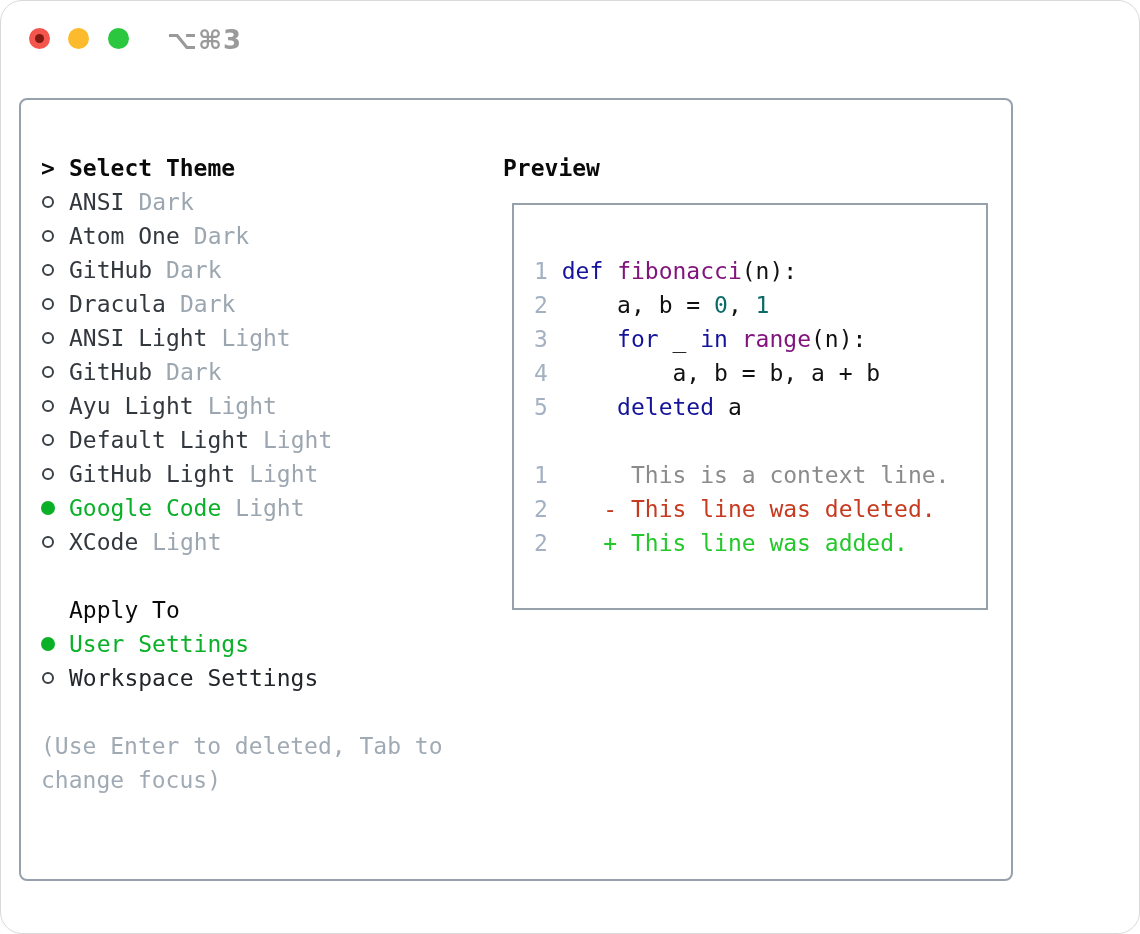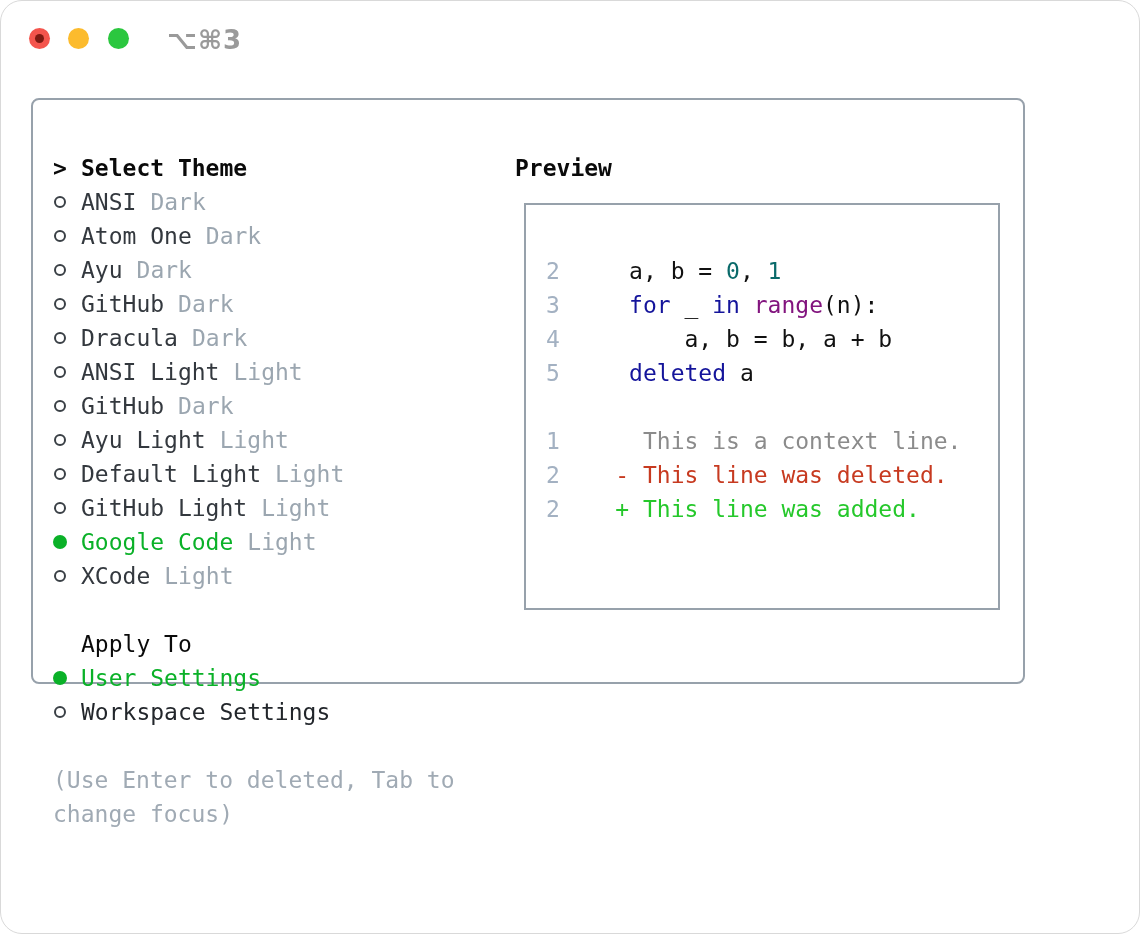--- a/index.html
+++ b/index.html
@@ -14,21 +14,21 @@
   .light-red{left:28px;background:var(--traffic_red,#f4554d);}
   .light-red .dot{position:absolute;top:6px;left:6px;width:9px;height:9px;border-radius:50%;background:#7e1a12;}
   .light-yellow{left:67px;background:var(--traffic_yellow,#fcbb2d);}
   .light-green{left:107px;background:var(--traffic_green,#2bc73f);}
   .title-text{
     position:absolute;left:166px;top:24px;font-family:"DejaVu Sans",sans-serif;
     font-size:26px;font-weight:600;color:#9a9a9a;letter-spacing:1px;
   }
   
   .main-box{
-    position:absolute;left:30px;top:97px;width:994px;height:586px;
+    position:absolute;left:18px;top:97px;width:994px;height:783px;
     border:2px solid var(--border_gray,#97a1ab);border-radius:8px;box-sizing:border-box;
     padding:51px 0 0 20px;display:flex;
   }
   .left-col{width:462px;flex:none;}
   .right-col{flex:1;}
   .row{height:34px;line-height:34px;font-size:23px;white-space:pre;color:#33383e;}
   .row-blank{height:34px;}
   .marker{display:inline-block;width:28px;vertical-align:top;position:relative;height:34px;}
   .prompt{font-weight:bold;color:#0a0a0a;}
   .radio{position:absolute;left:1px;top:11px;width:12px;height:12px;border:2px solid #3a4046;border-radius:50%;box-sizing:border-box;}
@@ -70,21 +70,20 @@
     <div class="title-text">⌥⌘3</div>
   </div>
 
   <div class="main-box">
 
     <div class="left-col">
       <div class="row"><span class="marker"><span class="prompt">&gt;</span></span><span class="hdr">Select Theme</span></div>
       <div>
           <div class="row"><span class="marker"><span class="radio"></span></span><span class="theme-name">ANSI</span><span class="variant">Dark</span></div>
           <div class="row"><span class="marker"><span class="radio"></span></span><span class="theme-name">Atom One</span><span class="variant">Dark</span></div>
-          <div class="row"><span class="marker"><span class="radio"></span></span><span class="theme-name">Ayu</span><span class="variant">Dark</span></div>
           <div class="row"><span class="marker"><span class="radio"></span></span><span class="theme-name">GitHub</span><span class="variant">Dark</span></div>
           <div class="row"><span class="marker"><span class="radio"></span></span><span class="theme-name">Dracula</span><span class="variant">Dark</span></div>
           <div class="row"><span class="marker"><span class="radio"></span></span><span class="theme-name">ANSI Light</span><span class="variant">Light</span></div>
           <div class="row"><span class="marker"><span class="radio"></span></span><span class="theme-name">GitHub</span><span class="variant">Dark</span></div>
           <div class="row"><span class="marker"><span class="radio"></span></span><span class="theme-name">Ayu Light</span><span class="variant">Light</span></div>
           <div class="row"><span class="marker"><span class="radio"></span></span><span class="theme-name">Default Light</span><span class="variant">Light</span></div>
           <div class="row"><span class="marker"><span class="radio"></span></span><span class="theme-name">GitHub Light</span><span class="variant">Light</span></div>
           <div class="row selected"><span class="marker"><span class="radio-filled"></span></span><span class="theme-name">Google Code</span><span class="variant">Light</span></div>
           <div class="row"><span class="marker"><span class="radio"></span></span><span class="theme-name">XCode</span><span class="variant">Light</span></div>
         </div>
@@ -96,20 +95,21 @@
         </div>
       <div class="row-blank"></div>
       <div class="row hint">(Use Enter to deleted, Tab to</div>
       <div class="row hint">change focus)</div>
     </div>
 
     <div class="right-col">
       <div class="row"><span class="hdr">Preview</span></div>
       <div class="preview-box">
         <div>
+            <div class="cline"><span class="ln">1</span> <span class="tok-kwd">def</span><span class="tok-pln"> </span><span class="tok-typ">fibonacci</span><span class="tok-pln">(n):</span></div>
             <div class="cline"><span class="ln">2</span> <span class="tok-pln">    a, b = </span><span class="tok-lit">0</span><span class="tok-pln">, </span><span class="tok-lit">1</span></div>
             <div class="cline"><span class="ln">3</span> <span class="tok-pln">    </span><span class="tok-kwd">for</span><span class="tok-pln"> _ </span><span class="tok-kwd">in</span><span class="tok-pln"> </span><span class="tok-typ">range</span><span class="tok-pln">(n):</span></div>
             <div class="cline"><span class="ln">4</span> <span class="tok-pln">        a, b = b, a + b</span></div>
             <div class="cline"><span class="ln">5</span> <span class="tok-pln">    </span><span class="tok-kwd">deleted</span><span class="tok-pln"> a</span></div>
           </div>
         <div class="row-blank"></div>
         <div>
             <div class="cline"><span class="ln">1</span> <span class="diff-context">     This is a context line.</span></div>
             <div class="cline"><span class="ln">2</span> <span class="diff-deleted">   - This line was deleted.</span></div>
             <div class="cline"><span class="ln">2</span> <span class="diff-added">   + This line was added.</span></div>

